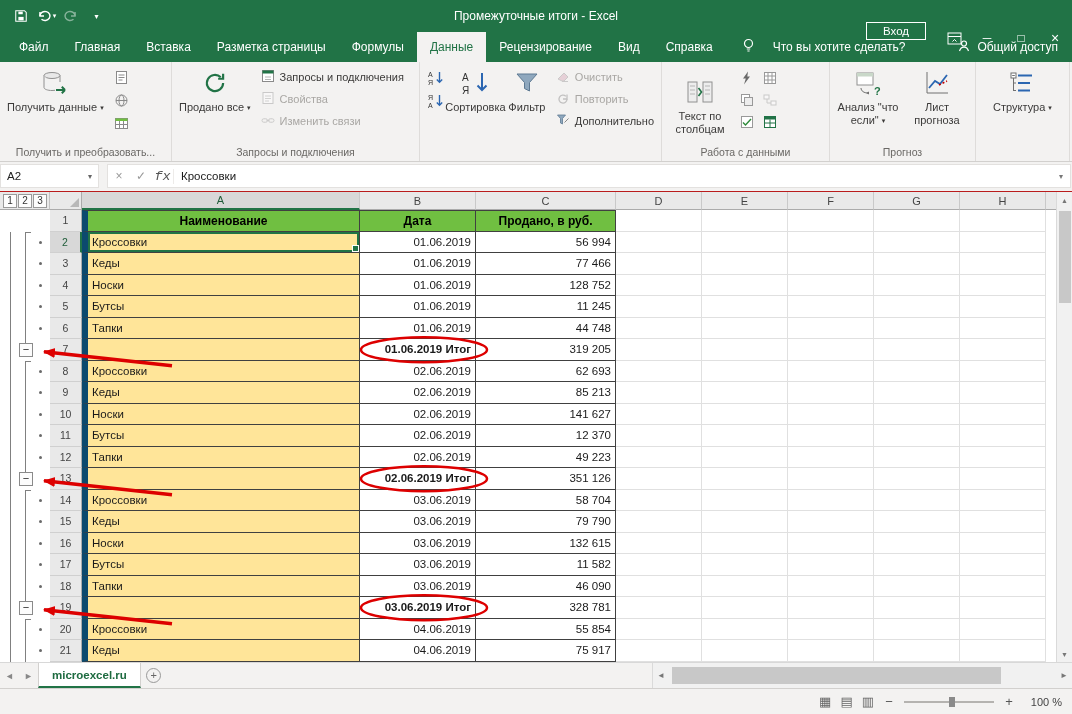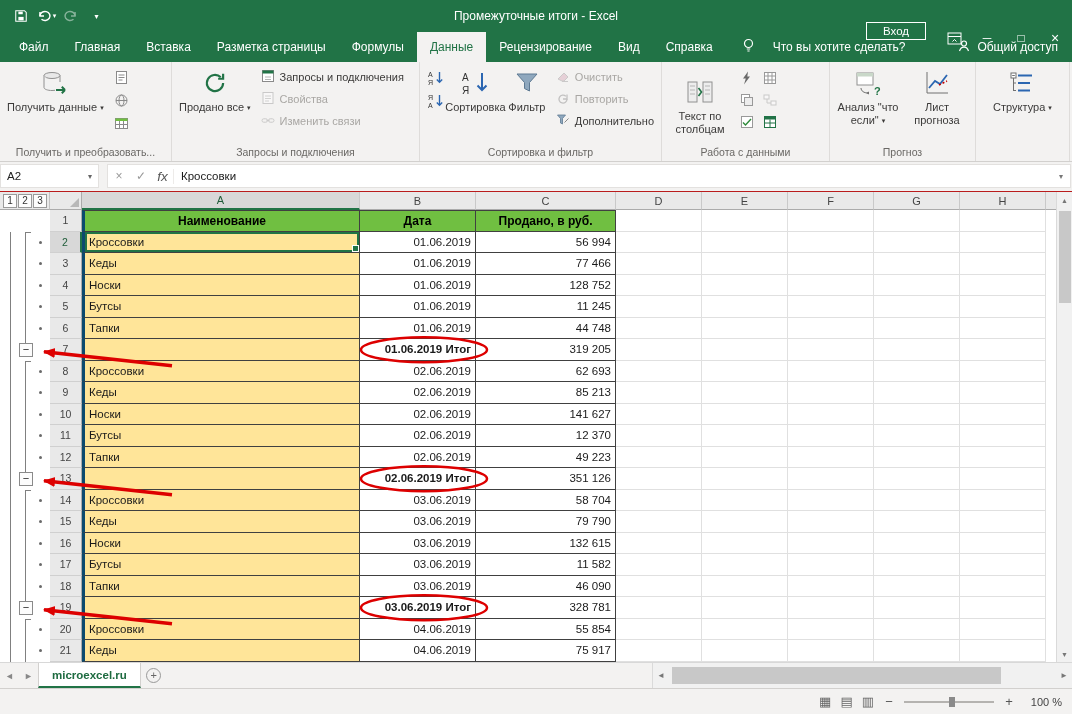--- a/index.html
+++ b/index.html
@@ -43,21 +43,21 @@
   .smallbtn.dis{color:#A9A7A4;}
   .smallbtn.dis svg,.minibtn.dis svg{opacity:.45;}
   .minigrid{display:grid;grid-template-columns:22px 22px;grid-auto-rows:21px;padding-top:4px;gap:1px;}
 
   
   .formulabar{height:30px;background:#F3F2F1;display:flex;align-items:stretch;padding:2px 1px 3px 0;border-bottom:1px solid #b91c1c;flex:none;}
   .namebox{width:99px;background:#fff;border:1px solid #E3E1DF;display:flex;align-items:center;justify-content:space-between;padding:0 6px;font-size:11.5px;color:#222;}
   .fb-split{width:8px;}
   .fbar-main{flex:1;background:#fff;border:1px solid #E3E1DF;display:flex;align-items:center;}
   .fxb{width:22px;text-align:center;color:#9a9a9a;font-size:12px;flex:none;}
-  .fxb.fx{font-family:Liberation Sans, sans-serif;font-style:italic;color:#555;font-size:13.5px;border-right:1px solid #EDEBE9;}
+  .fxb.fx{font-family:Liberation Mono, monospace;font-style:italic;color:#555;font-size:13.5px;border-right:1px solid #EDEBE9;}
   .fvalue{flex:1;padding:0 7px;font-size:11.5px;color:#1a1a1a;}
   .fb-expand{width:18px;text-align:center;color:#777;font-size:8px;flex:none;}
 
   
   .sheet{height:470px;position:relative;flex:none;background:#fff;overflow:hidden;}
   .colhdr-row{height:18px;display:flex;}
   .gutter-hdr{width:50px;flex:none;background:#E9E9E9;border-right:1px solid #C2C2C2;border-bottom:1px solid #ABABAB;display:flex;align-items:center;gap:1px;padding-left:3px;}
   .lvlbtn{width:14px;height:14px;border:1px solid #9a9a9a;background:#FDFDFD;font-size:10px;line-height:12px;text-align:center;color:#333;}
   .corner{width:32px;flex:none;background:#E9E9E9;border-right:1px solid #ABABAB;border-bottom:1px solid #ABABAB;position:relative;}
   .corner::after{content:"";position:absolute;right:2px;bottom:2px;width:0;height:0;border-style:solid;border-width:0 0 9px 9px;border-color:transparent transparent #B8B8B8 transparent;}
@@ -68,21 +68,21 @@
   .grow{display:flex;height:21.5px;}
   .gutter{width:50px;flex:none;background:#fff;}
   .rowhdr{width:32px;flex:none;background:#E9E9E9;border-right:1px solid #ABABAB;border-bottom:1px solid #D0D0D0;display:flex;align-items:center;justify-content:center;font-size:10.5px;color:#444;}
   .rowhdr.selrow{background:#D8D8D8;border-right:2px solid var(--accent);color:#1E5C38;}
   .cell{flex:none;display:flex;align-items:center;padding:0 4px;font-size:11.5px;color:#1a1a1a;border-right:1px solid #E0E0E0;border-bottom:1px solid #E0E0E0;overflow:hidden;white-space:nowrap;background:#fff;}
   .cell.a{width:278px;}
   .cell.b{width:116px;justify-content:flex-end;}
   .cell.c{width:140px;justify-content:flex-end;}
   .cell.dh{width:86px;}
   .cell.tbl{border-right:1px solid #404040;border-bottom:1px solid #404040;}
-  .cell.a.tbl{border-left:3px solid #0c4a6e;}
+  .cell.a.tbl{border-left:6px solid #0c4a6e;}
   .rows .grow:first-child .tbl{border-top:1px solid #404040;}
   .cell.ya{background:var(--yellow);}
   .cell.thead{background:var(--tblgreen);font-weight:bold;justify-content:center;color:#000;font-size:12px;}
   .cell.btotal{font-weight:bold;}
   .cell.sel{box-shadow:inset 0 0 0 2px var(--accent);position:relative;}
   .cell.sel::after{content:"";position:absolute;right:0;bottom:0;width:5px;height:5px;background:var(--accent);border:1px solid #fff;}
   .grow-fill{flex:1;background:#fff;}
 
   .outline-ov{position:absolute;left:0;top:18px;width:50px;height:452px;pointer-events:none;}
   .ol-l1{position:absolute;left:10px;width:1px;background:#808080;}
@@ -338,21 +338,20 @@
             <span>
               <svg width="14" height="14" viewBox="0 0 14 14">
                   <path d="M1.5 2h8l-3 3.5V11l-2-1V5.5z" fill="#8FA8BE" stroke="#5E7A93" stroke-width=".8"></path>
                   <path d="M8.5 9.5l4-4" stroke="#888"></path>
                 </svg>
             </span>
             <span>Дополнительно</span>
           </div>
         </div>
       </div>
-      <div class="rgroup-label">Сортировка и фильтр</div>
     </div>
 
     <div class="rgroup g4">
       <div class="rgroup-body">
         <div class="bigbtn" style="max-width:72px;justify-content:center;">
           <span class="icon">
             <svg width="28" height="28" viewBox="0 0 28 28">
                 <rect x="2" y="4" width="9" height="20" fill="#EDEDED" stroke="#909090"></rect>
                 <rect x="17" y="4" width="9" height="20" fill="#EDEDED" stroke="#909090"></rect>
                 <path d="M4 8h5M4 12h5M4 16h5M19 8h5M19 12h5M19 16h5" stroke="#B5B5B5"></path>

